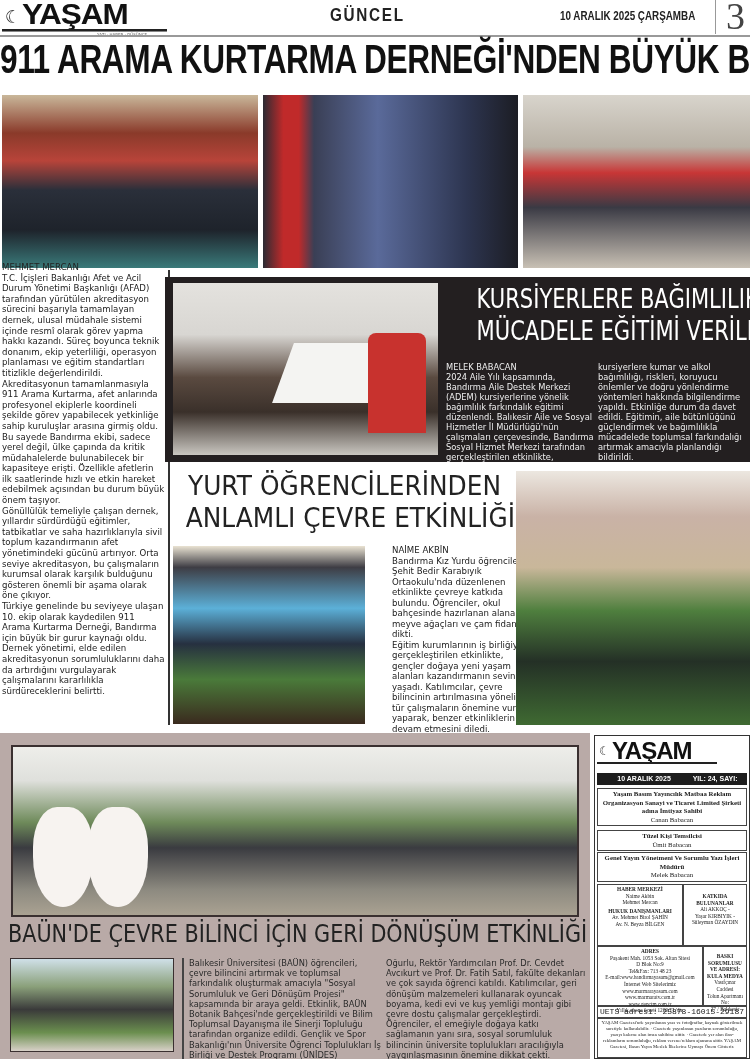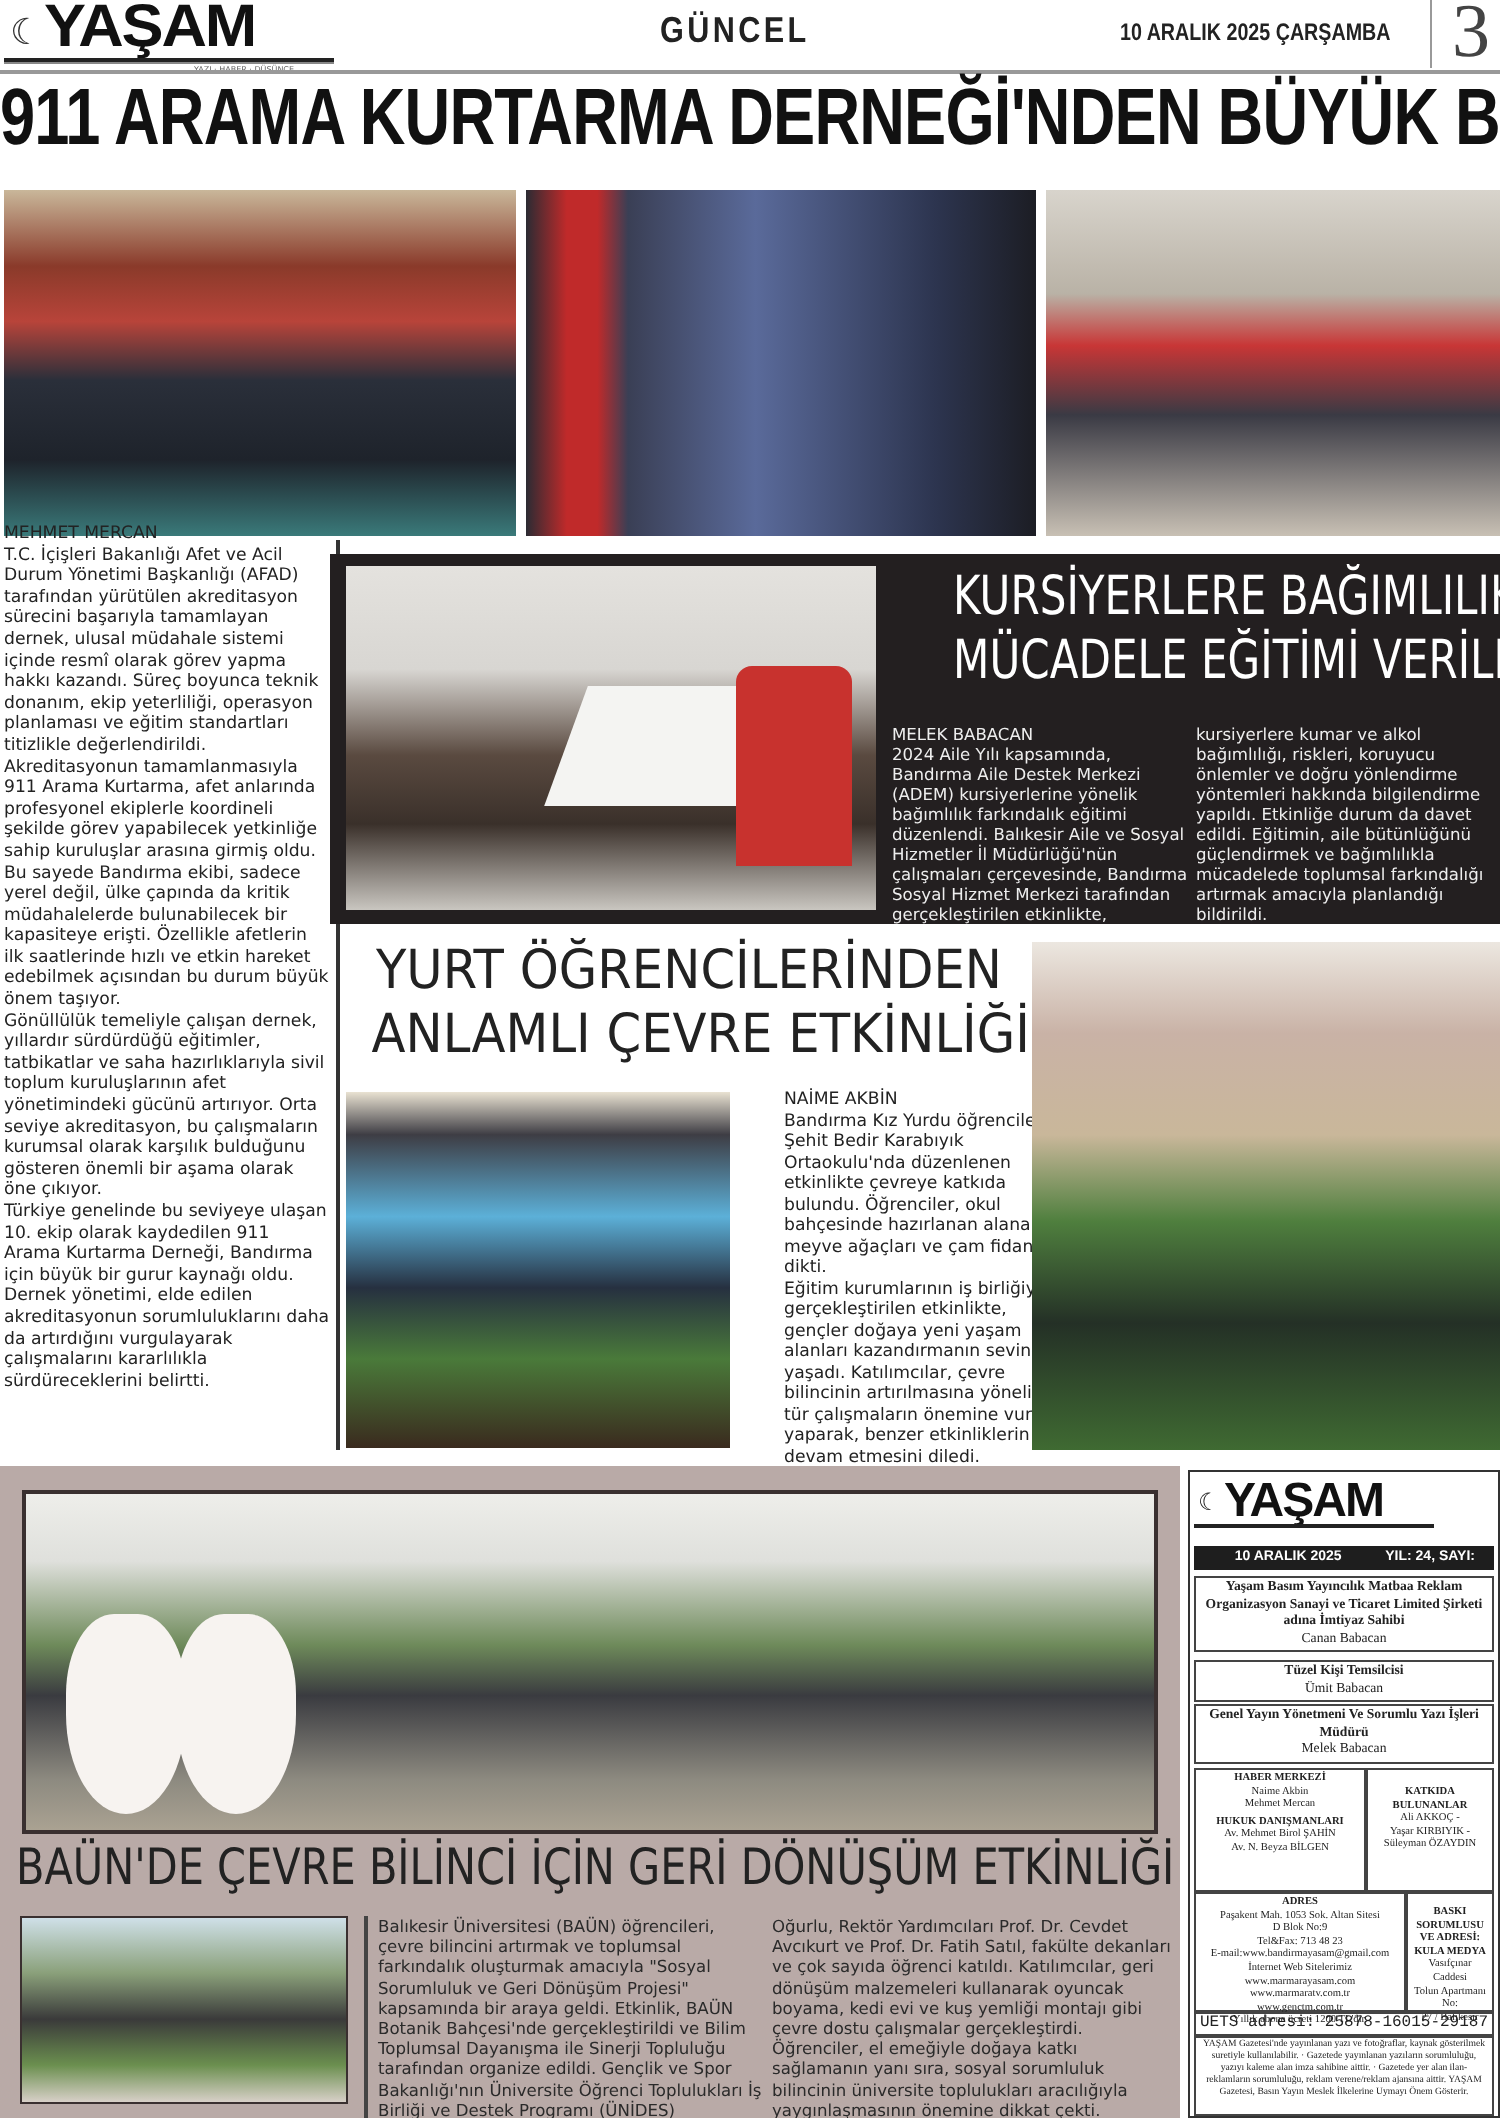--- a/index.html
+++ b/index.html
@@ -86,21 +86,21 @@
 <div class="abs hr-top"></div>
 
 <div class="abs headline">911 ARAMA KURTARMA DERNEĞİ'NDEN BÜYÜK BAŞARI</div>
 <div class="abs photo ph1"></div>
 <div class="abs photo ph2"></div>
 <div class="abs photo ph3"></div>
 
 <div class="abs col-text art1">
   <div class="byline">MEHMET MERCAN</div>
   <div>T.C. İçişleri Bakanlığı Afet ve Acil Durum Yönetimi Başkanlığı (AFAD) tarafından yürütülen akreditasyon sürecini başarıyla tamamlayan dernek, ulusal müdahale sistemi içinde resmî olarak görev yapma hakkı kazandı. Süreç boyunca teknik donanım, ekip yeterliliği, operasyon planlaması ve eğitim standartları titizlikle değerlendirildi. Akreditasyonun tamamlanmasıyla 911 Arama Kurtarma, afet anlarında profesyonel ekiplerle koordineli şekilde görev yapabilecek yetkinliğe sahip kuruluşlar arasına girmiş oldu. Bu sayede Bandırma ekibi, sadece yerel değil, ülke çapında da kritik müdahalelerde bulunabilecek bir kapasiteye erişti. Özellikle afetlerin ilk saatlerinde hızlı ve etkin hareket edebilmek açısından bu durum büyük önem taşıyor.</div>
-  <div>Gönüllülük temeliyle çalışan dernek, yıllardır sürdürdüğü eğitimler, tatbikatlar ve saha hazırlıklarıyla sivil toplum kuruluşlarının afet yönetimindeki gücünü artırıyor. Orta seviye akreditasyon, bu çalışmaların kurumsal olarak karşılık bulduğunu gösteren önemli bir aşama olarak öne çıkıyor.</div>
+  <div>Gönüllülük temeliyle çalışan dernek, yıllardır sürdürdüğü eğitimler, tatbikatlar ve saha hazırlıklarıyla sivil toplum kazandırmanın afet yönetimindeki gücünü artırıyor. Orta seviye akreditasyon, bu çalışmaların kurumsal olarak karşılık bulduğunu gösteren önemli bir aşama olarak öne çıkıyor.</div>
   <div>Türkiye genelinde bu seviyeye ulaşan 10. ekip olarak kaydedilen 911 Arama Kurtarma Derneği, Bandırma için büyük bir gurur kaynağı oldu. Dernek yönetimi, elde edilen akreditasyonun sorumluluklarını daha da artırdığını vurgulayarak çalışmalarını kararlılıkla sürdüreceklerini belirtti.</div>
 </div>
 
 <div class="abs vline-mid"></div>
 
 <div class="abs darkbox"></div>
 <div class="abs photo ph4">
   <div class="table"></div>
   <div class="vest"></div>
 </div>

